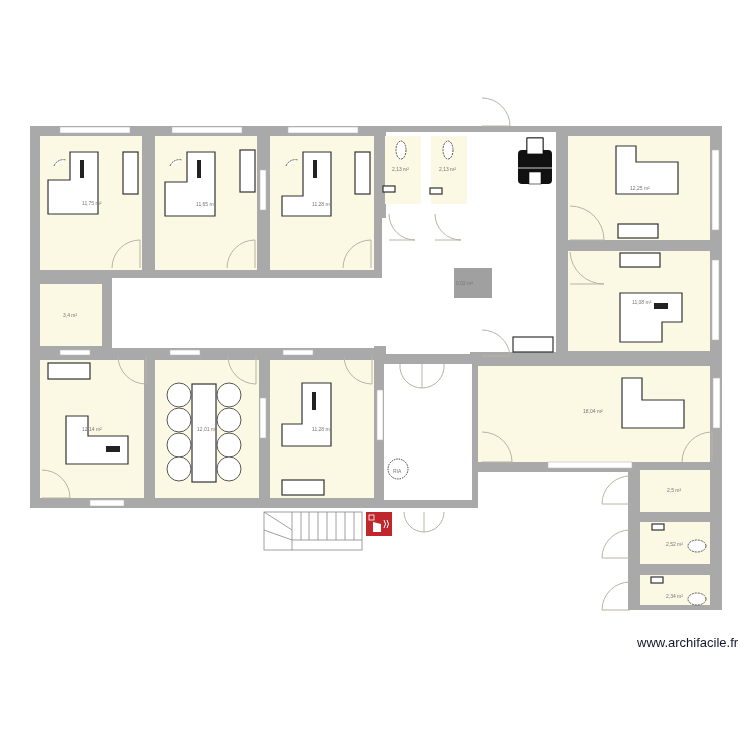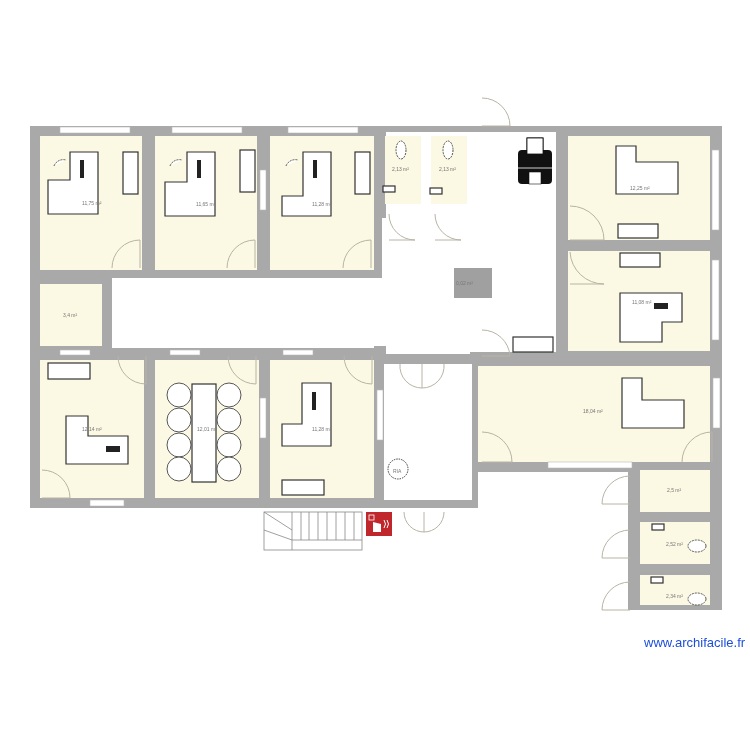--- a/index.html
+++ b/index.html
@@ -7,21 +7,21 @@
   svg { position:absolute; left:0; top:0; }
   .wall { fill:#a9a9a9; }
   .room { fill:#fbf8e3; }
   .white { fill:#ffffff; }
   .win { fill:#ffffff; stroke:#b8b8b8; stroke-width:0.6; }
   .door-arc { fill:none; stroke:#b8b4a4; stroke-width:1; }
   .furn { fill:#ffffff; stroke:#333; stroke-width:1.2; }
   .area { font-size:5px; fill:#777; font-family:"Liberation Sans", sans-serif; }
   .chair { fill:#ffffff; stroke:#444; stroke-width:0.9; }
   .stair { fill:none; stroke:#888; stroke-width:0.8; }
-  .watermark { position:absolute; left:637px; top:635px; font-size:13px; color:#1d4ed8;margin-left:7px; }
+  .watermark { position:absolute; left:637px; top:635px; font-size:13px; color:#0f172a; }
 </style>
 </head>
 <body>
 
 <svg width="750" height="750" viewBox="0 0 750 750">
 
   <rect class="wall" x="30" y="126" width="352" height="152"></rect>
   <rect class="wall" x="30" y="274" width="82" height="82"></rect>
   <rect class="wall" x="30" y="346" width="356" height="162"></rect>
   <rect class="wall" x="378" y="126" width="100" height="92"></rect>

